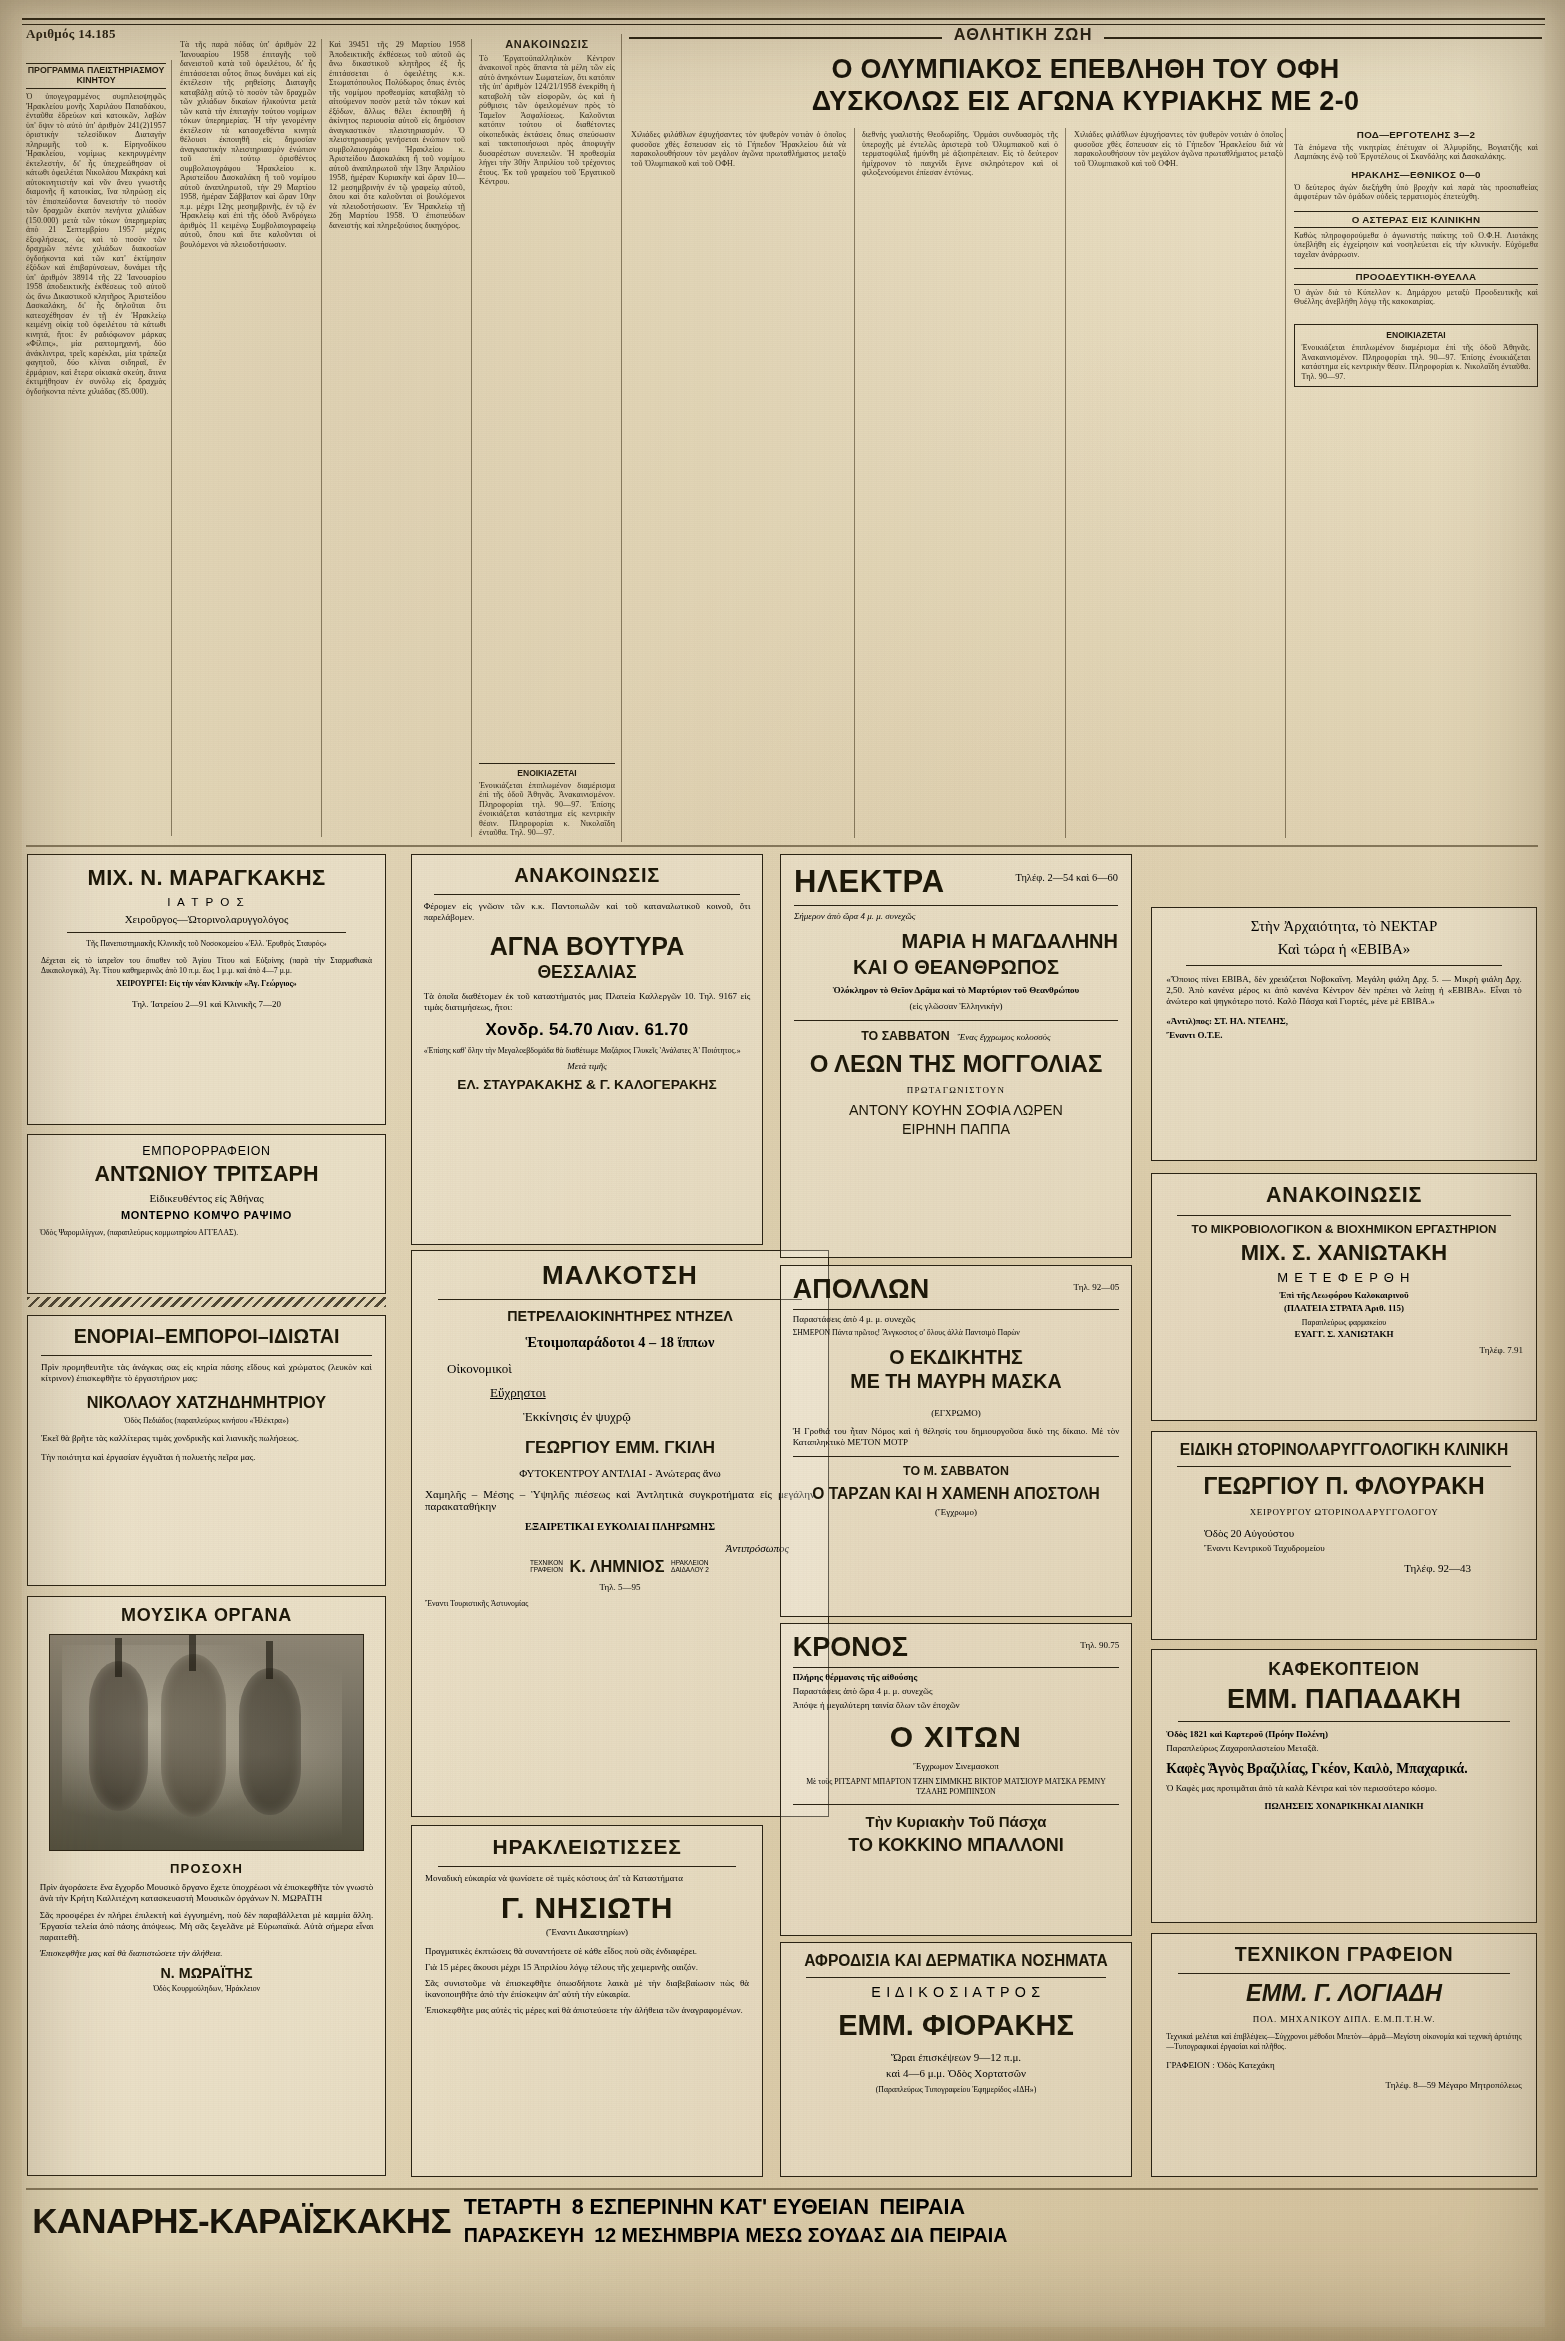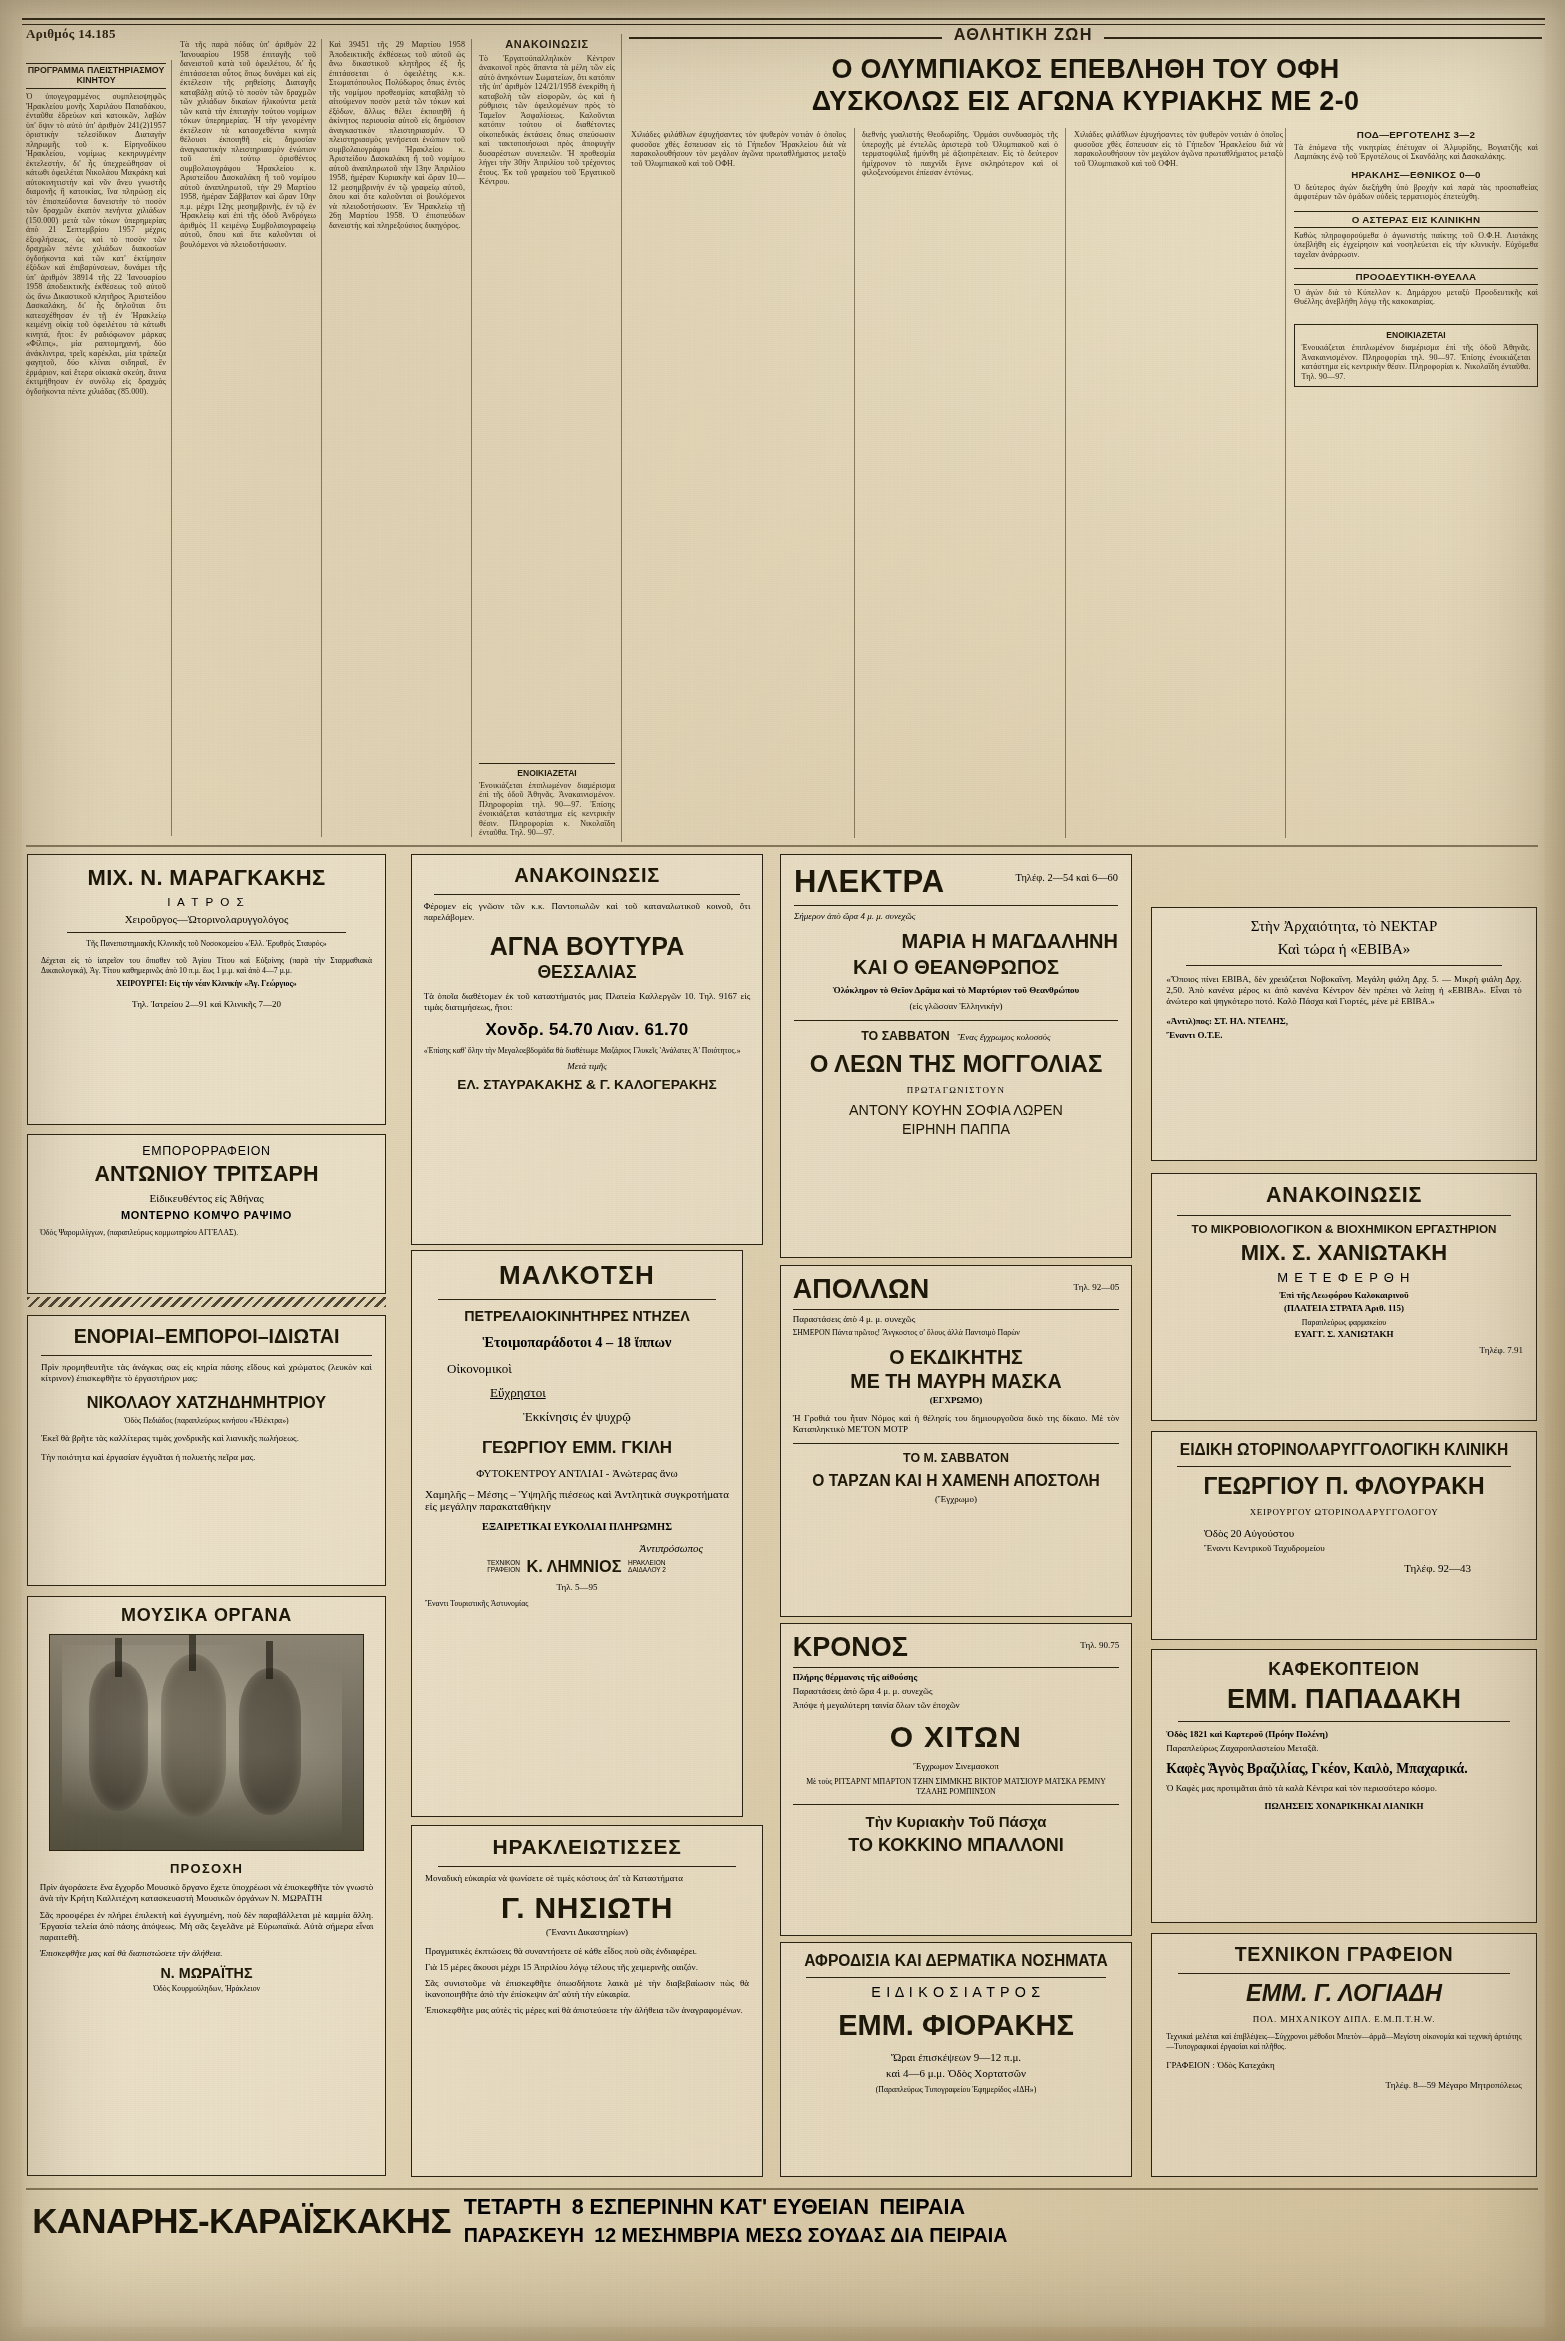--- a/index.html
+++ b/index.html
@@ -203,21 +203,21 @@
       <div class="ad-title" style="font-size:25px;margin-top:9px;">ΑΓΝΑ ΒΟΥΤΥΡΑ</div>
       <div class="ad-title" style="font-size:17.6px;margin-top:1.3px;">ΘΕΣΣΑΛΙΑΣ</div>
       <div class="sm" style="text-align:justify;margin-top:7.8px;">Τὰ ὁποῖα διαθέτομεν ἐκ τοῦ καταστήματός μας Πλατεία Καλλεργῶν 10. Τηλ. 9167 εἰς τιμὰς διατιμήσεως, ἤτοι:</div>
       <div style="font-family:'Liberation Sans',sans-serif;font-weight:bold;font-size:17px;margin-top:6.5px;letter-spacing:0.3px;">Χονδρ. 54.70 Λιαν. 61.70</div>
       <div class="tiny" style="text-align:justify;margin-top:6.5px;">«Ἐπίσης καθ' ὅλην τὴν Μεγαλοεβδομάδα θὰ διαθέτωμε Μαζάριος Γλυκεῖς 'Ανάλατες Ἀ' Ποιότητος.»</div>
       <div class="sm" style="margin-top:5.2px;font-style:italic;">Μετὰ τιμῆς</div>
       <div class="ad-title" style="font-size:13.7px;margin-top:5.2px;">ΕΛ. ΣΤΑΥΡΑΚΑΚΗΣ &amp; Γ. ΚΑΛΟΓΕΡΑΚΗΣ</div>
     </div>
   </div>
 
-  <div class="box" style="left:411px;top:1250px;width:332px;height:567px;">
+  <div class="box" style="left:411px;top:1250px;width:418px;height:567px;">
     <div style="padding:9px 13px;text-align:center;">
       <div class="ad-title" style="font-size:26px;letter-spacing:1.3px;">ΜΑΛΚΟΤΣΗ</div>
       <div style="border-bottom:0.7px solid #2a2314;margin:7.8px 13px;"></div>
       <div class="ad-title" style="font-size:14.3px;">ΠΕΤΡΕΛΑΙΟΚΙΝΗΤΗΡΕΣ ΝΤΗΖΕΛ</div>
       <div style="font-family:'Liberation Serif',serif;font-weight:bold;font-size:14.3px;margin-top:10.4px;">Ἑτοιμοπαράδοτοι 4 – 18 ἵππων</div>
       <div style="font-family:'Liberation Serif',serif;font-size:13px;margin-top:10.4px;text-align:left;padding-left:22px;">Οἰκονομικοὶ</div>
       <div style="font-family:'Liberation Serif',serif;font-size:13px;margin-top:7.8px;text-align:left;padding-left:65px;text-decoration:underline;">Εὔχρηστοι</div>
       <div style="font-family:'Liberation Serif',serif;font-size:13px;margin-top:7.8px;text-align:left;padding-left:98px;">Ἐκκίνησις ἐν ψυχρῷ</div>
       <div class="ad-title" style="font-size:17px;margin-top:13px;">ΓΕΩΡΓΙΟΥ ΕΜΜ. ΓΚΙΛΗ</div>
       <div style="font-family:'Liberation Serif',serif;font-size:11px;margin-top:9px;">ΦΥΤΟΚΕΝΤΡΟΥ ΑΝΤΛΙΑΙ - Ἀνώτερας ἄνω</div>
@@ -276,21 +276,21 @@
     <div style="padding:7.8px 11.7px;text-align:center;">
       <div style="display:flex;align-items:flex-start;justify-content:space-between;">
         <div class="ad-title" style="font-size:27px;">ΑΠΟΛΛΩΝ</div>
         <div class="sm" style="padding-top:7.8px;">Τηλ. 92—05</div>
       </div>
       <div style="border-bottom:0.7px solid #2a2314;margin:3.9px 0;"></div>
       <div class="sm" style="text-align:left;">Παραστάσεις ἀπὸ 4 μ. μ. συνεχῶς</div>
       <div class="tiny" style="text-align:left;margin-top:3.9px;">ΣΗΜΕΡΟΝ Πάντα πρῶτος! Ἄνγκοστος σ' ὅλους ἀλλὰ Παντσιμὸ Παρὼν</div>
       <div class="ad-title" style="font-size:19.6px;margin-top:7.8px;">Ο ΕΚΔΙΚΗΤΗΣ</div>
       <div class="ad-title" style="font-size:19.6px;margin-top:1.3px;">ΜΕ ΤΗ ΜΑΥΡΗ ΜΑΣΚΑ</div>
-      <div class="sm" style="margin-top:2px;font-weight:bold;">(ΕΓΧΡΩΜΟ)</div>
+      <div class="sm" style="margin-top:15px;">(ΕΓΧΡΩΜΟ)</div>
       <div class="sm" style="text-align:justify;margin-top:6.5px;">Ἡ Γροθιά του ἦταν Νόμος καὶ ἡ θέλησίς του δημιουργοῦσα δικὸ της δίκαιο. Μὲ τὸν Καταπληκτικὸ ΜΕ'ΤΟΝ ΜΟΤΡ</div>
       <div style="border-bottom:0.7px solid #2a2314;margin:7.8px 0;"></div>
       <div class="ad-title" style="font-size:12.4px;">ΤΟ Μ. ΣΑΒΒΑΤΟΝ</div>
       <div class="ad-title" style="font-size:15.6px;margin-top:6.5px;">Ο ΤΑΡΖΑΝ ΚΑΙ Η ΧΑΜΕΝΗ ΑΠΟΣΤΟΛΗ</div>
       <div class="sm" style="margin-top:3.9px;">(Ἔγχρωμο)</div>
     </div>
   </div>
 
   <div class="box" style="left:780px;top:1623px;width:352px;height:313px;">
     <div style="padding:7.8px 11.7px;text-align:center;">

